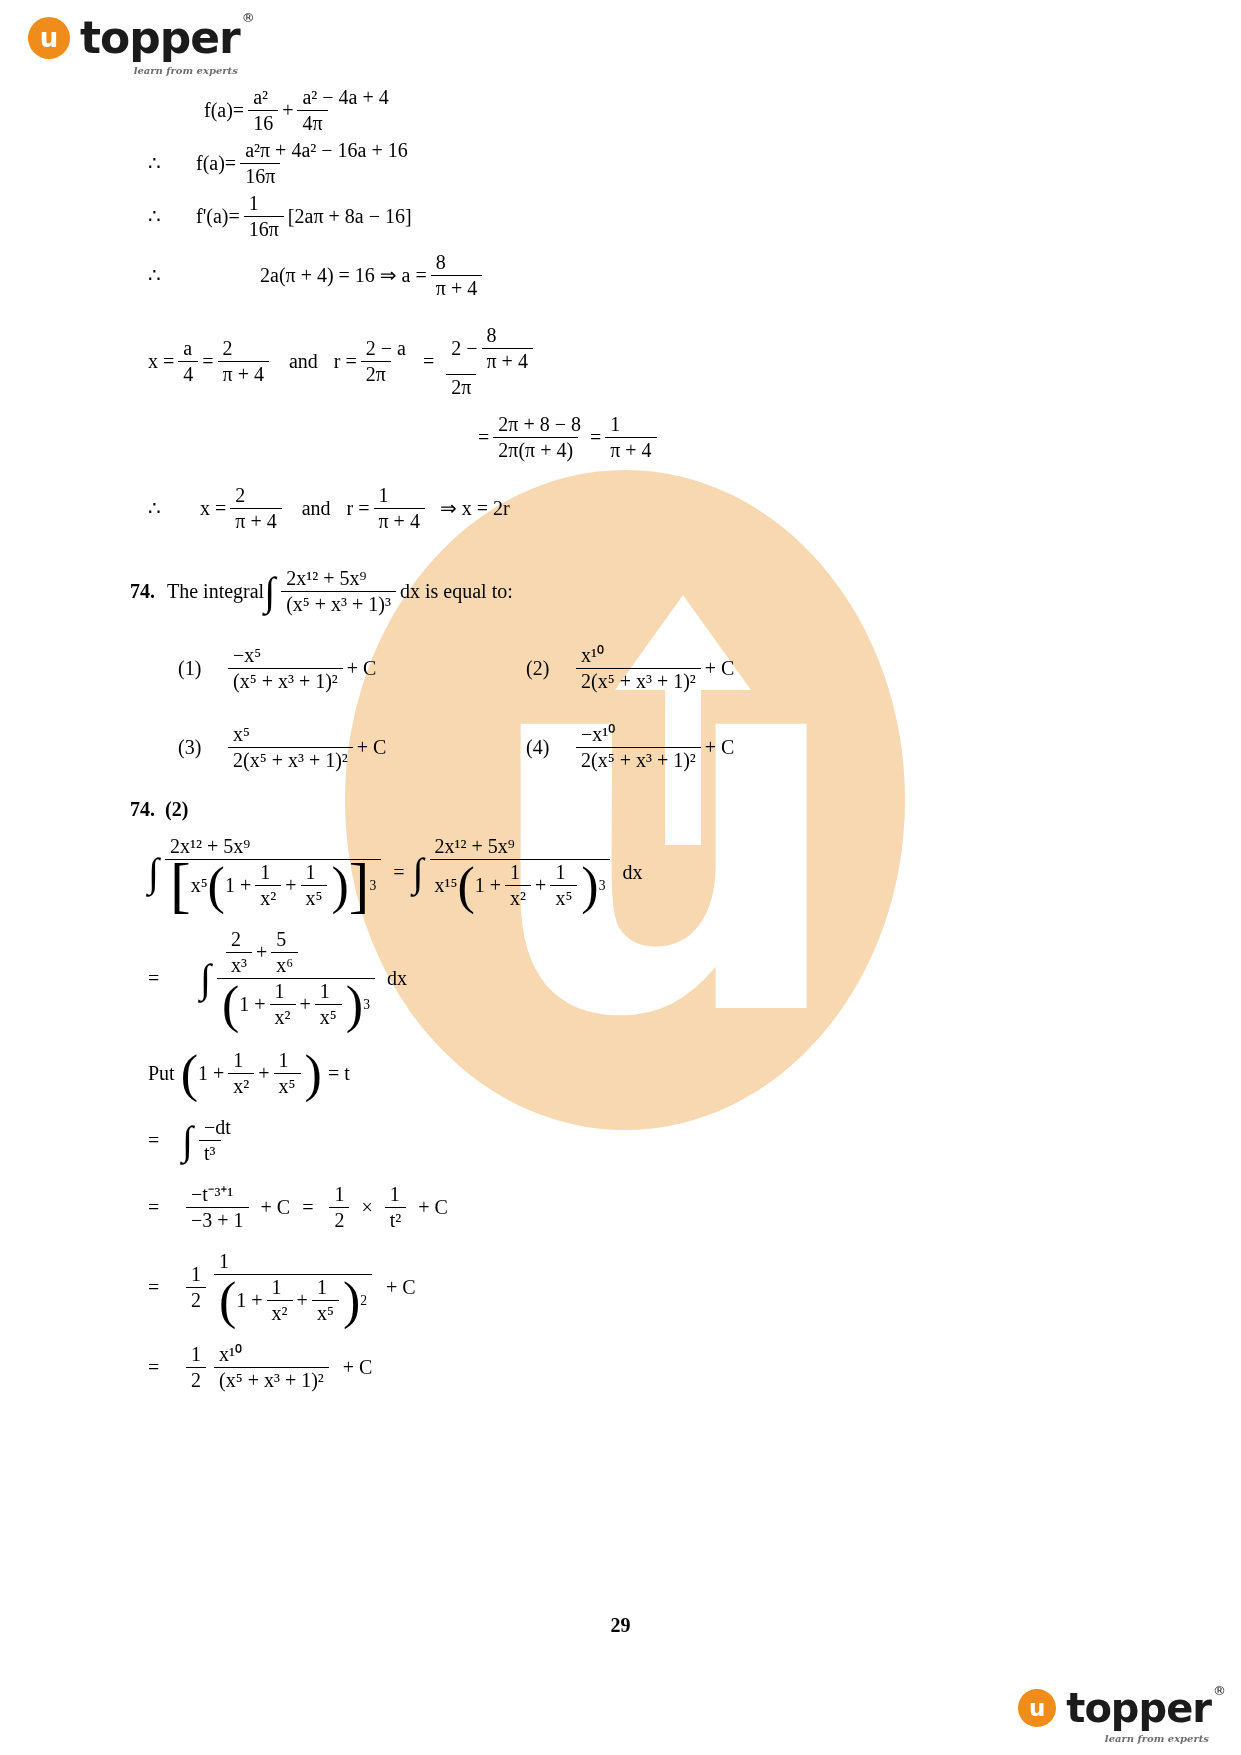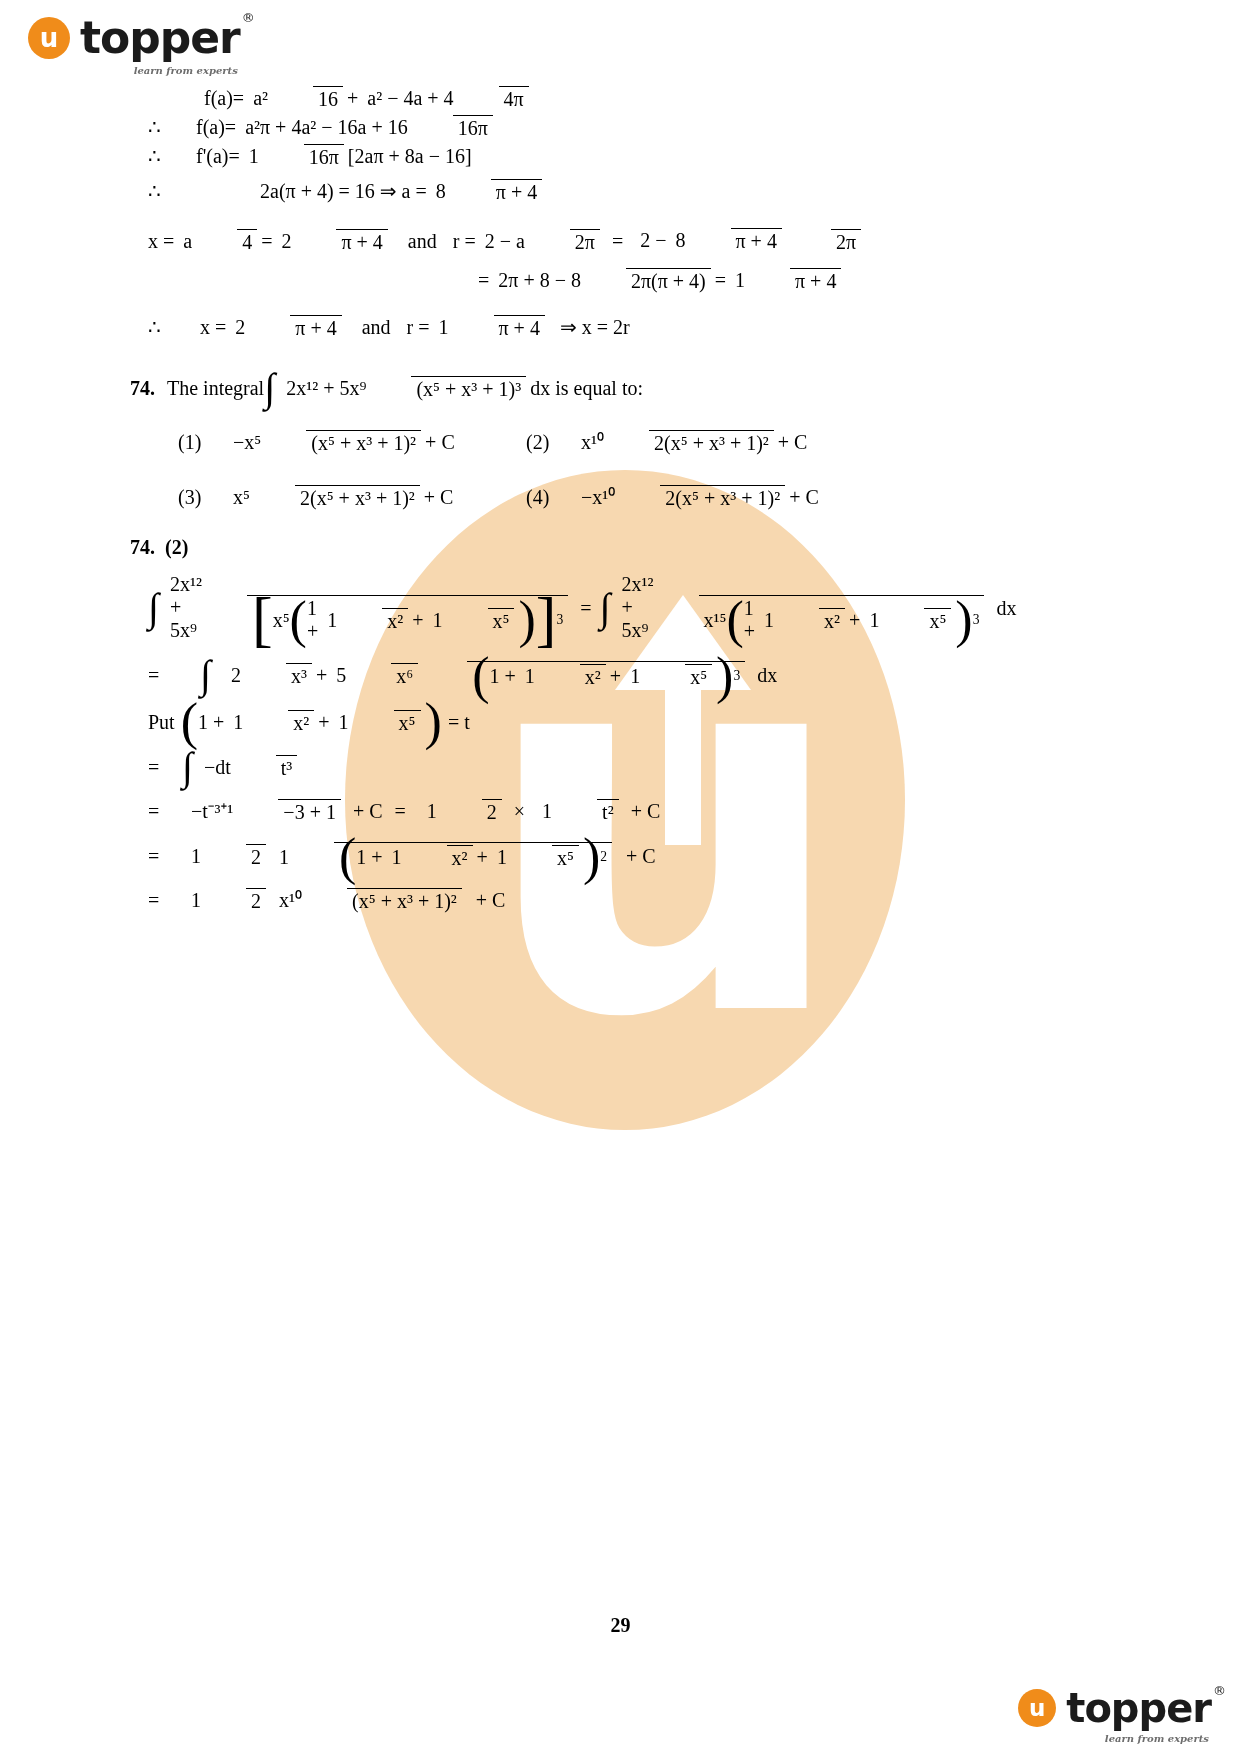--- a/index.html
+++ b/index.html
@@ -88,24 +88,23 @@
     font-size:20px;
     line-height:1.15;
   }
   .row { display:flex; align-items:center; margin:0 0 4px 0; }
   .ind2 { padding-left:56px; }
   .therefore { width:30px; display:inline-block; font-size:20px; }
 
   
   .m { font-family:"Liberation Serif", serif; }
   .frac {
-    display:inline-flex; 
-    align-items:flex-end; vertical-align:middle;
+    display:inline-flex; flex-direction:column;
+    align-items:flex-start; vertical-align:middle;
     margin:0 4px;
-    gap:40px;
   }
   .frac > .num { padding:0 5px 1px 5px; }
   .frac > .den { padding:1px 5px 0 5px; border-top:1.3px solid #000; }
   sup, .sup { font-size:0.68em; vertical-align:super; line-height:0; }
   .intsym { font-size:40px; line-height:0.7; font-family:"Liberation Serif", serif; vertical-align:middle; margin-right:2px;}
   .bigparen { font-size:2.6em; font-weight:300; line-height:0.5; vertical-align:middle; }
   .brk { font-size:3.1em; font-weight:300; line-height:0.45; vertical-align:middle; }
 
   .qnum { font-weight:bold; }
   .q-line { display:flex; align-items:center; margin-top:34px; }

